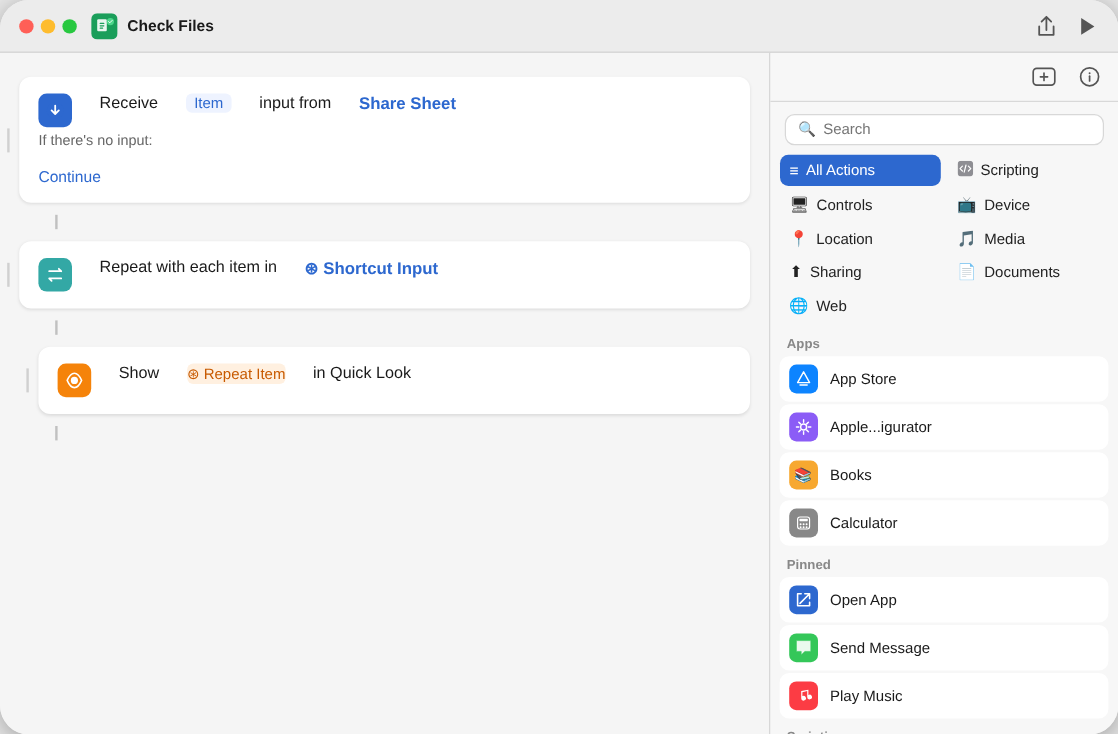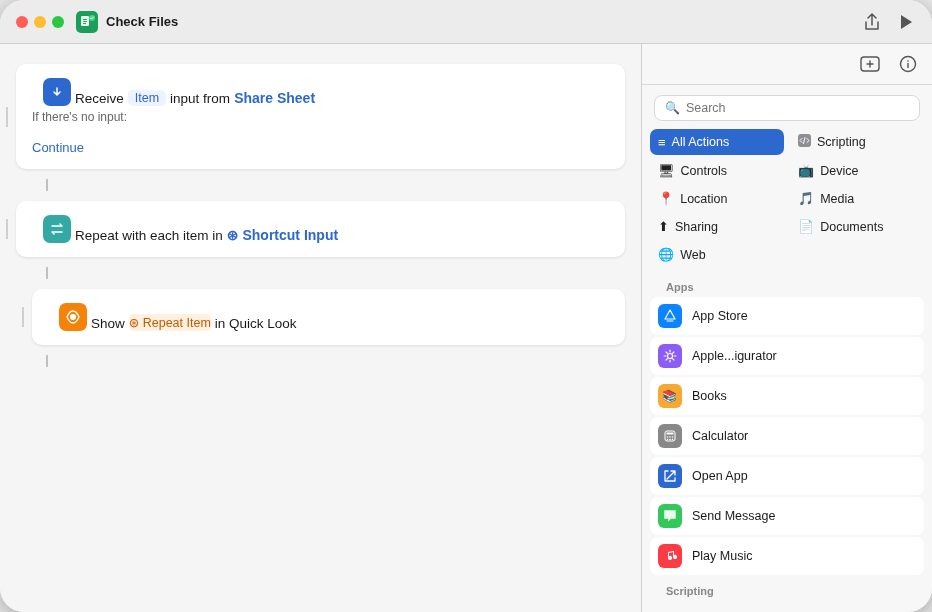--- a/index.html
+++ b/index.html
@@ -122,24 +122,23 @@
     .connector-line {
       width: 2px;
       height: 12px;
       background: #c0c0c0;
       margin: 0 auto;
       margin-left: 30px;
     }
 
     .card-row {
       display: flex;
-      align-items: flex-end;
-      gap: 4px;
+      align-items: flex-start;
+      gap: 23px;
       flex-wrap: wrap;
-      margin-left: 11px;
     }
 
     .card-icon {
       width: 28px;
       height: 28px;
       border-radius: 7px;
       display: flex;
       align-items: center;
       justify-content: center;
       font-size: 14px;
@@ -254,21 +253,21 @@
     .actions-list {
       flex: 1;
       overflow-y: auto;
       padding: 0 8px 10px;
     }
 
     .section-header {
       font-size: 11px;
       font-weight: 600;
       color: #888;
-      margin: 10px 16px 4px;
+      margin: 10px 6px 4px;
       text-transform: none;
     }
 
     .action-item {
       display: flex;
       align-items: center;
       gap: 10px;
       padding: 7px 8px;
       border-radius: 8px;
       cursor: pointer;
@@ -518,20 +517,21 @@
               <circle cx="6" cy="7" r="0.8" fill="white"></circle>
               <circle cx="8.5" cy="7" r="0.8" fill="white"></circle>
               <circle cx="3.5" cy="9.5" r="0.8" fill="white"></circle>
               <circle cx="6" cy="9.5" r="0.8" fill="white"></circle>
               <circle cx="8.5" cy="9.5" r="0.8" fill="white"></circle>
             </svg>
           </div>
           <span class="action-item-label">Calculator</span>
         </div>
 
+        <div class="section-header">Pinned</div>
 
         <div class="action-item">
           <div class="action-item-icon bg-blue">
             <svg width="14" height="14" viewBox="0 0 14 14" fill="none">
               <path d="M5 2H2v10h10V9M8 2h4v4M4 10L12 2" stroke="white" stroke-width="1.3" stroke-linecap="round" stroke-linejoin="round"></path>
             </svg>
           </div>
           <span class="action-item-label">Open App</span>
         </div>
 

